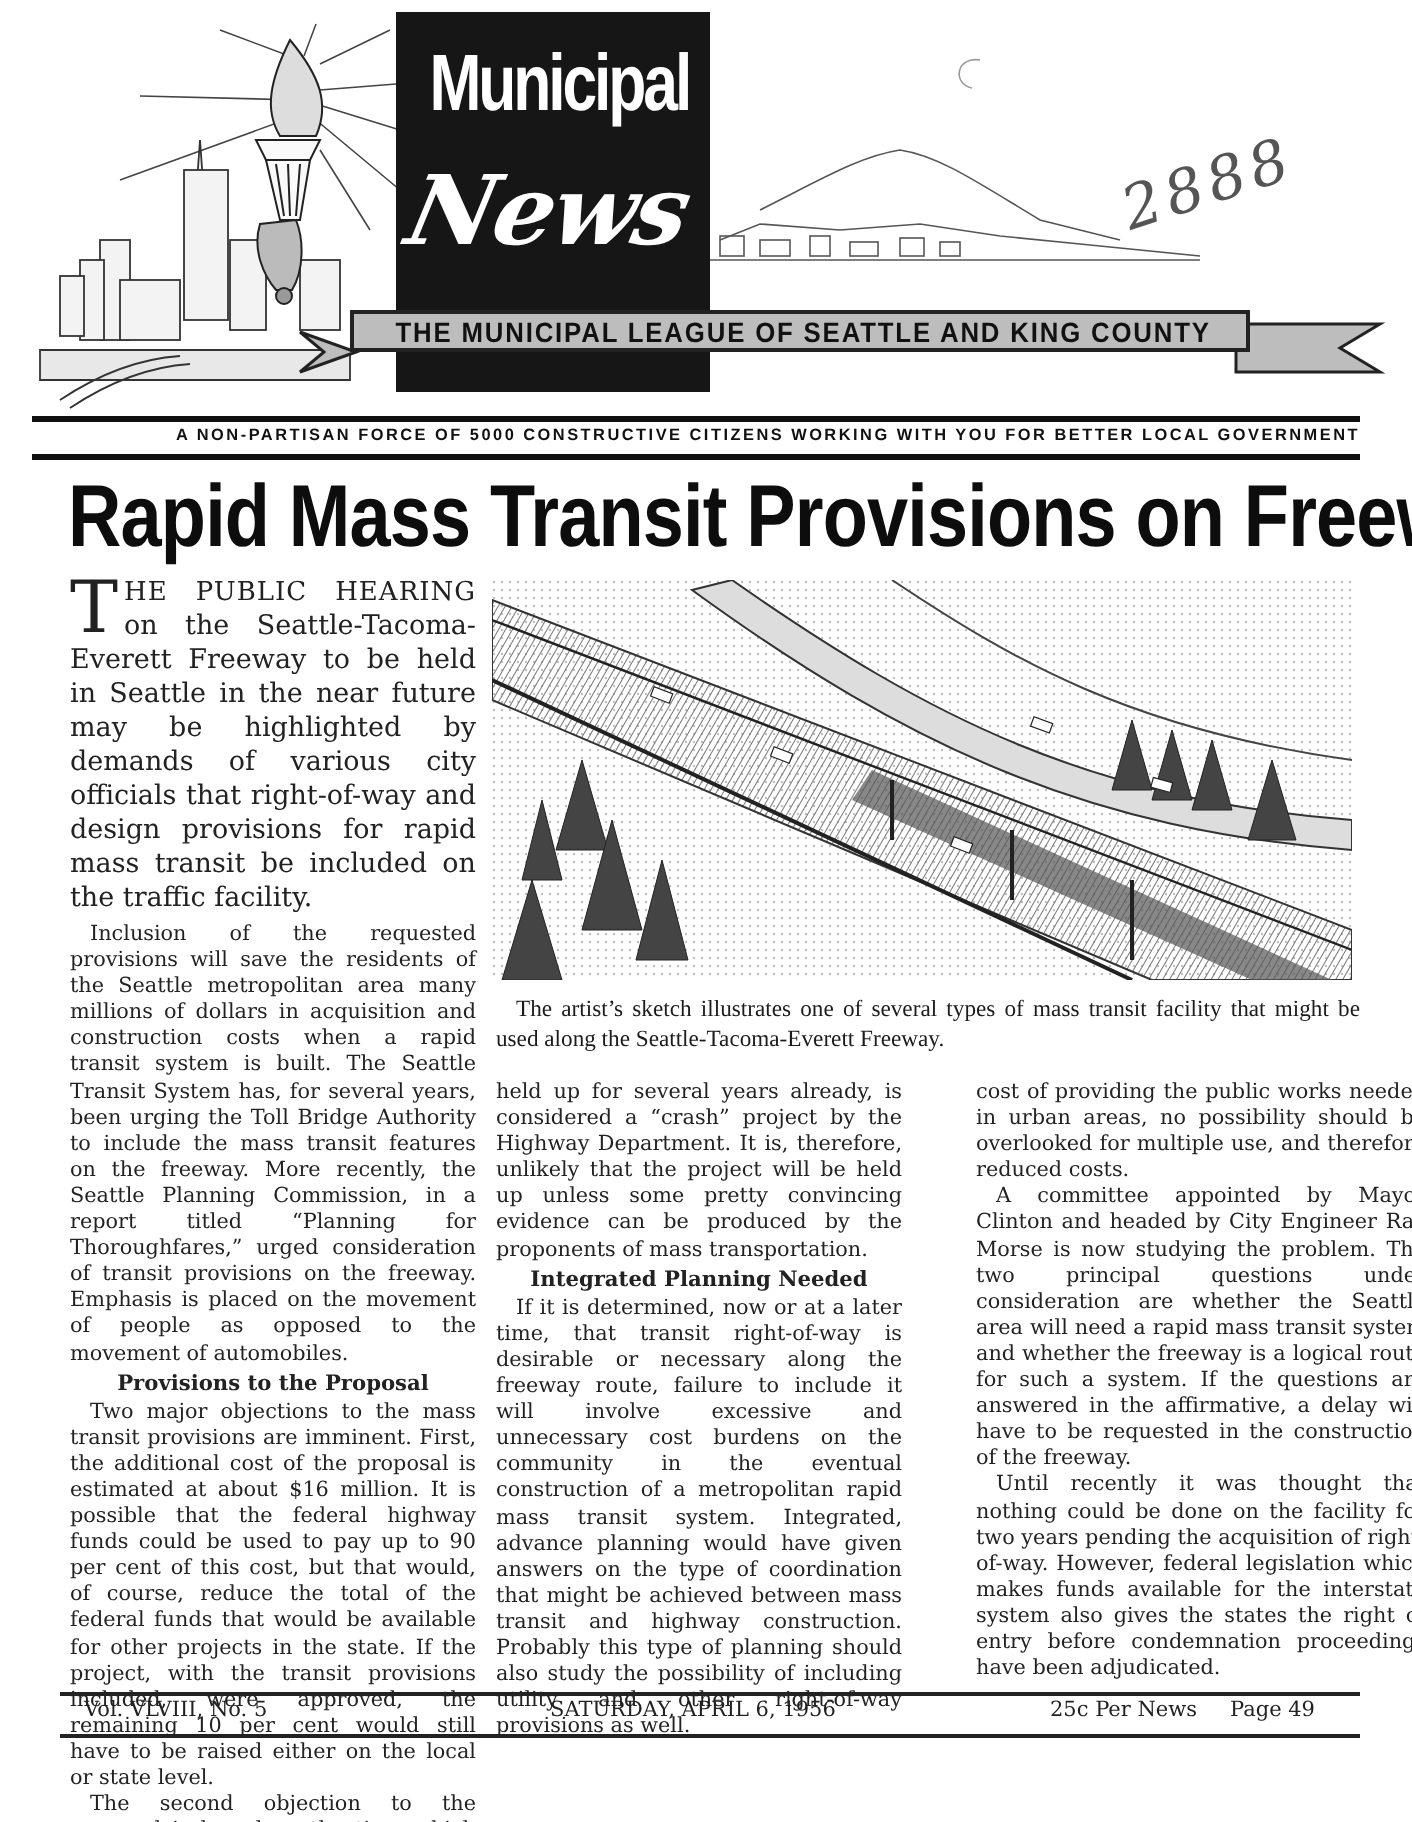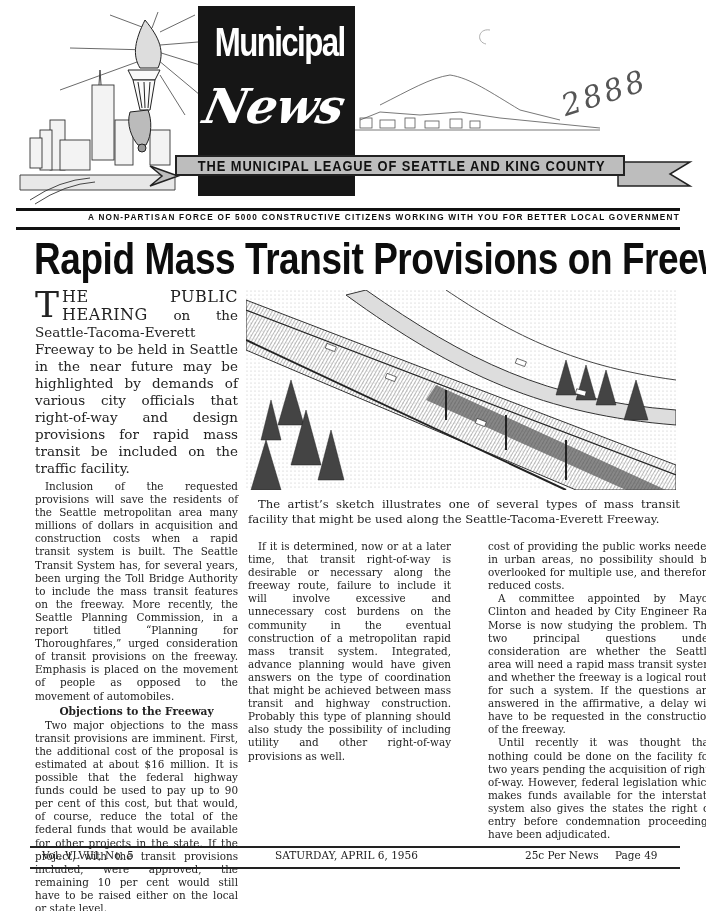--- a/index.html
+++ b/index.html
@@ -19,28 +19,28 @@
   .tagline { position: absolute; left: 16px; top: 213px; width: 664px; text-align: right; font-family: "Liberation Sans", sans-serif; font-weight: bold; font-size: 8.2px; letter-spacing: 1.25px; color: #111; }
 
   .headline { position: absolute; left: 34px; top: 234px; width: 640px; text-align: center; font-family: "Liberation Sans", sans-serif; font-weight: bold; font-size: 44px; color: #0d0d0d; white-space: nowrap; letter-spacing: -0.5px; transform: scaleX(0.84); transform-origin: left center; }
 
   .col { position: absolute; font-size: 10.4px; line-height: 13.1px; text-align: justify; color: #222; }
   .col p { margin: 0; text-indent: 10px; }
   .col p.noindent { text-indent: 0; }
   .col h3 { margin: 2px 0 1px 0; font-size: 10.6px; font-weight: bold; text-align: center; }
   .lead { font-size: 13.5px; line-height: 17px; }
   .dropcap { float: left; font-size: 36px; line-height: 30px; margin: 2px 3px 0 0; font-family: "DejaVu Serif", serif; }
-  .smallcaps { font-variant: small-caps; font-size: 16px; letter-spacing: 0.5px; }
+  .smallcaps { font-variant: small-caps; font-size: 13px; letter-spacing: 0.5px; }
 
   #col1 { left: 35px; top: 288px; width: 203px; }
   #col2 { left: 248px; top: 540px; width: 203px; }
   #col3 { left: 476px; top: 540px; width: 225px; margin-left: 12px; }
 
   .figure { position: absolute; left: 246px; top: 290px; width: 430px; height: 200px; }
-  .caption { position: absolute; left: 248px; top: 497px; width: 432px; font-size: 11.6px; line-height: 15px; text-align: justify; }
+  .caption { position: absolute; left: 248px; top: 497px; width: 432px; font-size: 11.6px; line-height: 15px; text-align: justify; font-family: Liberation Serif, serif; }
   .caption p { margin: 0; text-indent: 10px; }
 
   .footer-rule { position: absolute; left: 30px; width: 650px; height: 2px; background: #222; }
   .footer { position: absolute; left: 30px; top: 849px; width: 650px; font-size: 10.5px; color: #222; }
   .footer .vol { position: absolute; left: 12px; }
   .footer .date { position: absolute; left: 245px; }
   .footer .price { position: absolute; left: 495px; }
   .footer .page { position: absolute; left: 585px; }
 </style>
 </head>
@@ -118,21 +118,21 @@
 
 <div class="rule-thick" style="top:208px;"></div>
 <div class="tagline">A NON-PARTISAN FORCE OF 5000 CONSTRUCTIVE CITIZENS WORKING WITH YOU FOR BETTER LOCAL GOVERNMENT</div>
 <div class="rule-thick" style="top:227px;"></div>
 
 <div class="headline">Rapid Mass Transit Provisions on Freeway</div>
 
 <div class="col" id="col1">
   <p class="lead noindent"><span class="dropcap">T</span><span class="smallcaps">HE PUBLIC HEARING</span><span> on the Seattle-Tacoma-Everett Freeway to be held in Seattle in the near future may be highlighted by demands of various city officials that right-of-way and design provisions for rapid mass transit be included on the traffic facility.</span></p>
   <p style="margin-top:3px;">Inclusion of the requested provisions will save the residents of the Seattle metropolitan area many millions of dollars in acquisition and construction costs when a rapid transit system is built. The Seattle Transit System has, for several years, been urging the Toll Bridge Authority to include the mass transit features on the freeway. More recently, the Seattle Planning Commission, in a report titled “Planning for Thoroughfares,” urged consideration of transit provisions on the freeway. Emphasis is placed on the movement of people as opposed to the movement of automobiles.</p>
-  <h3>Objections to the Freeway</h3>
+  <h3>Provisions to the Proposal</h3>
   <p>Two major objections to the mass transit provisions are imminent. First, the additional cost of the proposal is estimated at about $16 million. It is possible that the federal highway funds could be used to pay up to 90 per cent of this cost, but that would, of course, reduce the total of the federal funds that would be available for other projects in the state. If the project, with the transit provisions included, were approved, the remaining 10 per cent would still have to be raised either on the local or state level.</p>
   <p>The second objection to the proposal is based on the time which would be needed to make proper determinations of the transit provisions that will be required. The freeway, which has been</p>
 </div>
 
 <div class="figure">
   <svg width="430" height="200" viewBox="0 0 430 200">
     <defs>
       <pattern id="hatch" width="3" height="3" patternUnits="userSpaceOnUse" patternTransform="rotate(30)">
         <line x1="0" y1="0" x2="0" y2="3" stroke="#777" stroke-width="1"></line>
       </pattern>
@@ -174,20 +174,22 @@
       <rect x="330" y="100" width="10" height="5" transform="rotate(15 335 102)"></rect>
     </g>
   </svg>
 </div>
 
 <div class="caption">
   <p>The artist’s sketch illustrates one of several types of mass transit facility that might be used along the Seattle-Tacoma-Everett Freeway.</p>
 </div>
 
 <div class="col" id="col2">
+  <p class="noindent">held up for several years already, is considered a “crash” project by the Highway Department. It is, therefore, unlikely that the project will be held up unless some pretty convincing evidence can be produced by the proponents of mass transportation.</p>
+  <h3>Integrated Planning Needed</h3>
   <p>If it is determined, now or at a later time, that transit right-of-way is desirable or necessary along the freeway route, failure to include it will involve excessive and unnecessary cost burdens on the community in the eventual construction of a metropolitan rapid mass transit system. Integrated, advance planning would have given answers on the type of coordination that might be achieved between mass transit and highway construction. Probably this type of planning should also study the possibility of including utility and other right-of-way provisions as well.</p>
 </div>
 
 <div class="col" id="col3">
   <p class="noindent">cost of providing the public works needed in urban areas, no possibility should be overlooked for multiple use, and therefore reduced costs.</p>
   <p>A committee appointed by Mayor Clinton and headed by City Engineer Ray Morse is now studying the problem. The two principal questions under consideration are whether the Seattle area will need a rapid mass transit system and whether the freeway is a logical route for such a system. If the questions are answered in the affirmative, a delay will have to be requested in the construction of the freeway.</p>
   <p>Until recently it was thought that nothing could be done on the facility for two years pending the acquisition of right-of-way. However, federal legislation which makes funds available for the interstate system also gives the states the right of entry before condemnation proceedings have been adjudicated.</p>
 </div>
 
 <div class="footer-rule" style="top:846px;"></div>

